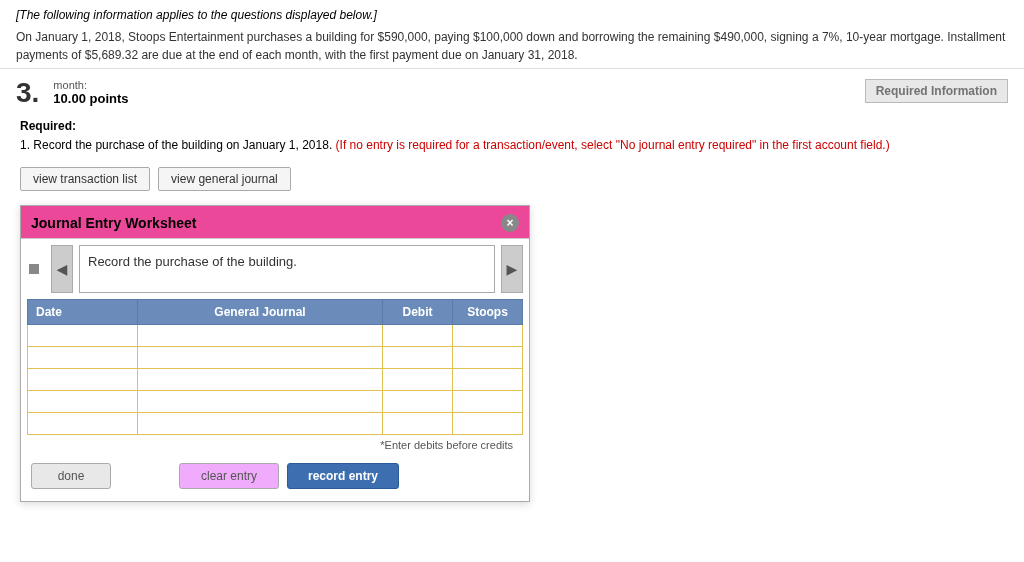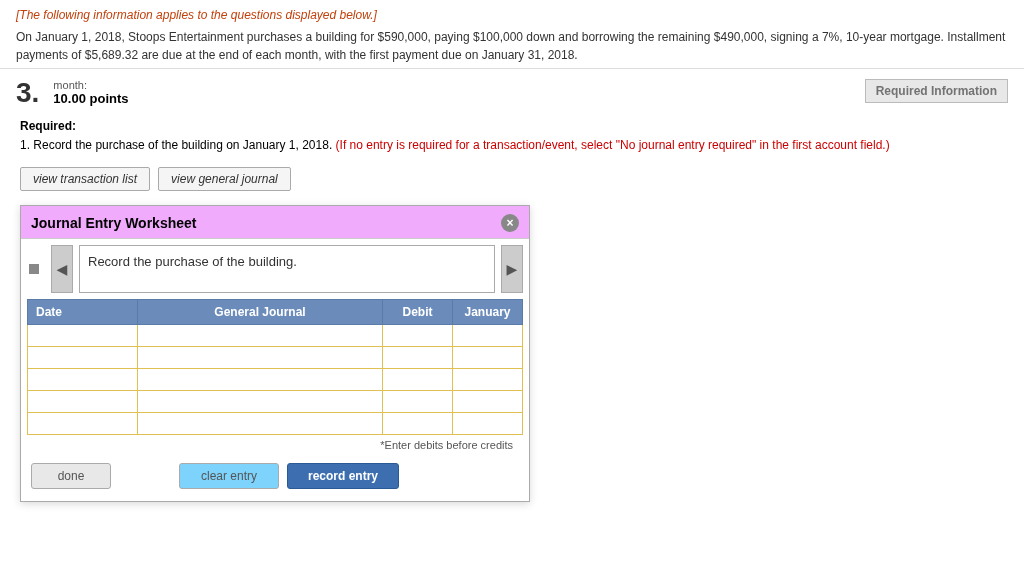--- a/index.html
+++ b/index.html
@@ -13,21 +13,21 @@
     }
 
     .top-info {
       padding: 8px 16px 4px 16px;
       font-size: 12px;
       color: #333;
       border-bottom: 1px solid #ddd;
     }
     .top-info .italic-note {
       font-style: italic;
-      color: #c2410c;
+      color: #000000;
       font-size: 12px;
       margin-bottom: 6px;
     }
     .top-info .main-text {
       font-size: 12px;
       line-height: 1.5;
     }
 
     .question-section {
       padding: 10px 16px;
@@ -89,41 +89,40 @@
       padding-left: 4px;
     }
     .outline-btn {
       background: #f5f5f5;
       border: 1px solid #aaa;
       padding: 4px 12px;
       font-size: 12px;
       cursor: pointer;
       color: #333;
       border-radius: 2px;
-      font-style: italic;
     }
 
     
     .journal-worksheet {
       border: 1px solid #aaa;
       background: #fff;
       width: 510px;
       margin-left: 4px;
       position: relative;
       padding-bottom: 12px;
       box-shadow: 0 2px 8px rgba(0,0,0,0.15);
     }
 
     .worksheet-header {
       display: flex;
       align-items: center;
       justify-content: space-between;
       padding: 8px 10px 6px 10px;
       border-bottom: 1px solid #ccc;
-      background: #f0abfc;
+      background: #ec4899;
       gap: 36px;
     }
     .worksheet-title {
       font-size: 14px;
       font-weight: bold;
       color: #000;
     }
     .close-btn {
       width: 18px;
       height: 18px;
@@ -231,21 +230,21 @@
       background: #e8e8e8;
       border: 1px solid #aaa;
       padding: 5px 12px;
       font-size: 12px;
       cursor: pointer;
       color: #555;
       border-radius: 3px;
       min-width: 80px;
     }
     .clear-btn {
-      background: #7dd3fc;
+      background: #f0abfc;
       border: 1px solid #aaa;
       padding: 5px 20px;
       font-size: 12px;
       cursor: pointer;
       color: #555;
       border-radius: 3px;
       min-width: 100px;
       margin-left: 60px;
     }
     .record-btn {
@@ -301,21 +300,21 @@
       <div class="entry-description">Record the purchase of the building.</div>
       <button class="nav-arrow right">▶</button>
     </div>
 
     <table class="journal-table">
       <thead>
         <tr>
           <th class="col-date">Date</th>
           <th class="col-general">General Journal</th>
           <th class="col-debit">Debit</th>
-          <th class="col-credit">January</th>
+          <th class="col-credit">Stoops</th>
         </tr>
       </thead>
       <tbody id="journal-tbody">
           <tr>
             <td><input type="text" style=""></td>
             <td><input type="text" style=""></td>
             <td><input type="text" style=""></td>
             <td><input type="text" style=""></td>
           </tr>
           <tr>

